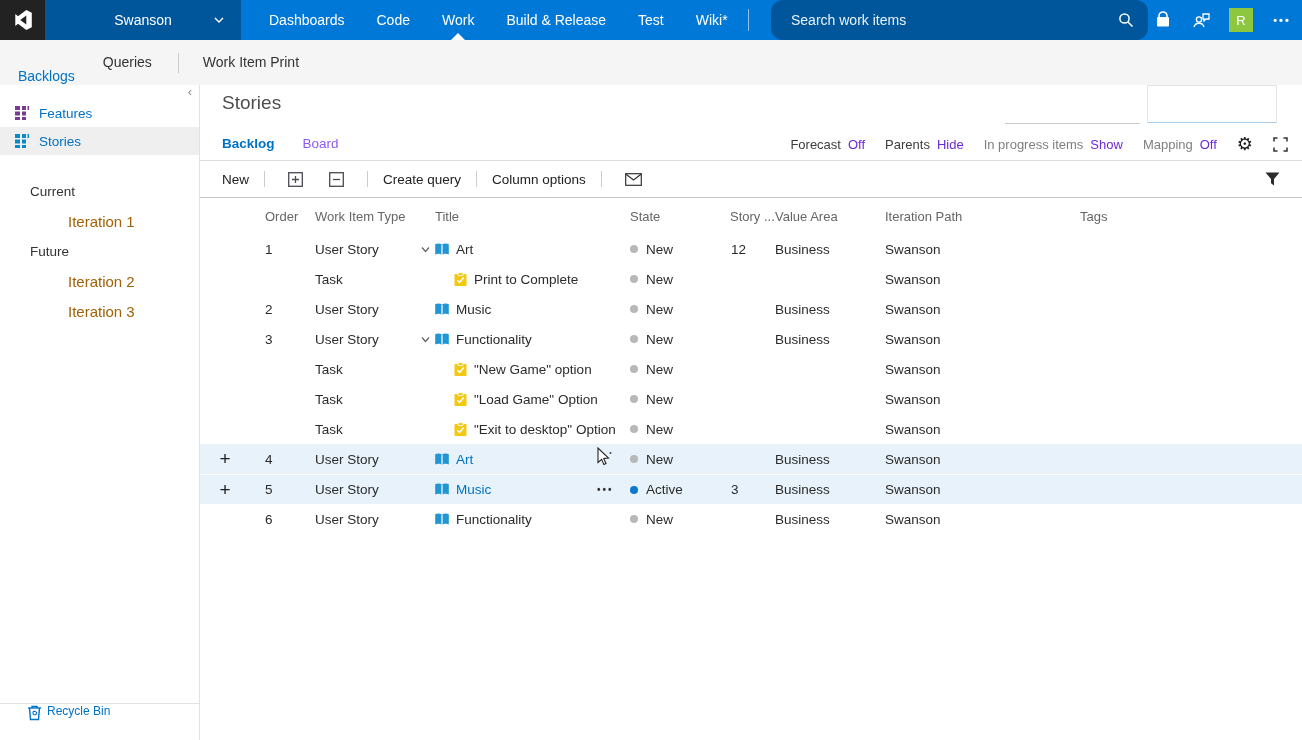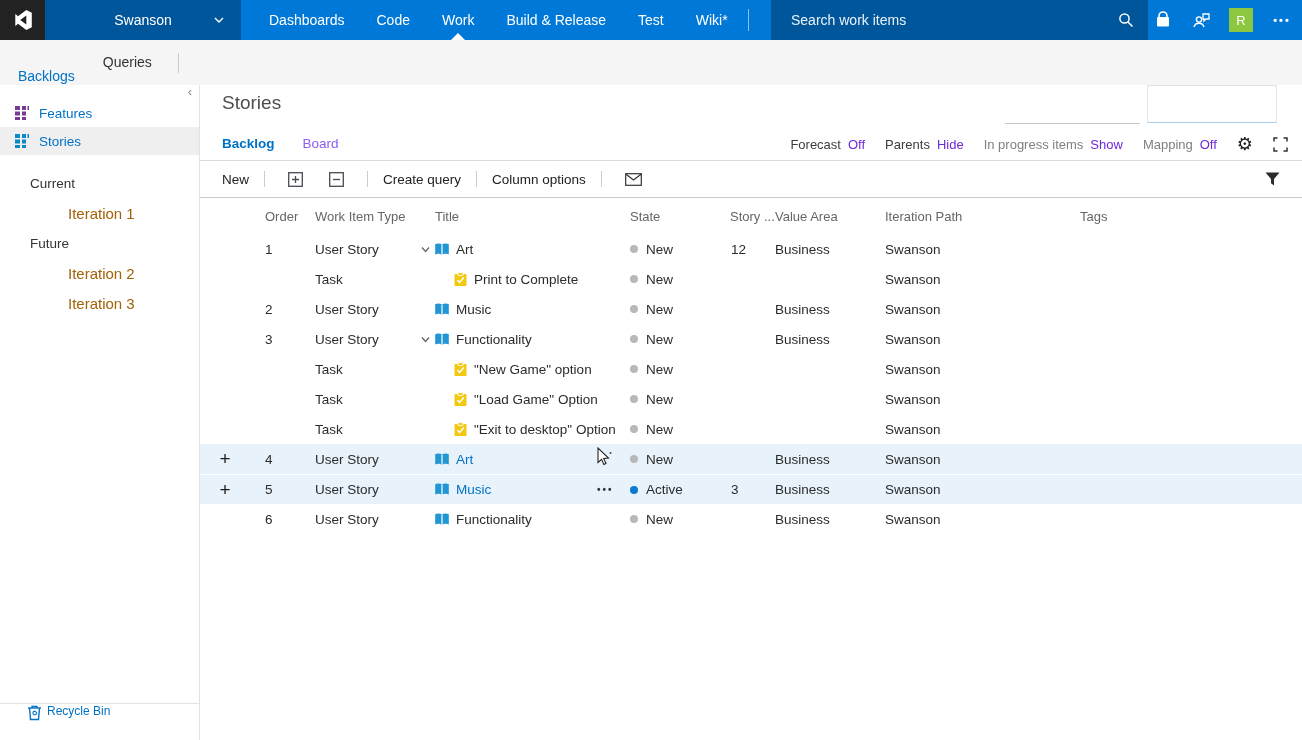--- a/index.html
+++ b/index.html
@@ -15,21 +15,21 @@
   .logo{width:45px;background:#222;display:flex;align-items:center;justify-content:center;cursor:pointer;flex:0 0 auto;}
   .project-sel{width:196px;background:#00569b;color:#fff;display:flex;align-items:center;justify-content:center;font-size:14px;position:relative;cursor:pointer;flex:0 0 auto;}
   .project-sel .chev{position:absolute;right:16px;top:14px;}
   .nav{display:flex;align-items:center;padding-left:12px;}
   .nav-item{padding:0 16px;color:#fff;font-size:14px;height:40px;line-height:40px;position:relative;cursor:pointer;white-space:nowrap;}
   .nav-item.active::after{content:'';position:absolute;bottom:0;left:50%;margin-left:-7px;width:0;height:0;
     border-left:7px solid transparent;border-right:7px solid transparent;border-bottom:7px solid #fff;}
   .nav-divider{width:1px;height:22px;background:rgba(255,255,255,.55);align-self:center;margin:0 8px 0 4px;}
   .nav-gear{color:#fff;font-size:18px;line-height:40px;padding:0 14px;cursor:pointer;}
   .search{position:absolute;left:771px;top:0;width:377px;height:40px;background:#00569b;box-sizing:border-box;
-    display:flex;align-items:center;padding:0 14px 0 20px;color:#eaf2f9;cursor:text;}
+    display:flex;align-items:center;padding:0 14px 0 20px;color:#eaf2f9;cursor:text;border-radius:12px;}
   .search-text{flex:1;font-size:14px;}
   .top-right{position:absolute;right:0;top:0;height:40px;display:flex;align-items:center;}
   .top-icon{width:38px;display:flex;justify-content:center;cursor:pointer;}
   .avatar{width:24px;height:24px;background:#8dc63f;color:#fff;font-size:13px;display:flex;align-items:center;justify-content:center;margin:0 9px;cursor:pointer;}
   .top-ellipsis{color:#fff;font-size:11px;letter-spacing:2px;width:40px;text-align:center;cursor:pointer;font-weight:bold;}
 
   
   .pivotbar{position:absolute;top:40px;left:0;width:1302px;height:45px;background:#f5f5f5;display:flex;align-items:center;}
   .pivot-tab{font-size:14px;position:relative;height:45px;line-height:45px;cursor:pointer;color:#333;}
   .pivot-tab.active{color:#0072c6;}
@@ -38,21 +38,21 @@
   .pt-queries{margin-left:28px;}
   .pivot-divider{width:1px;height:20px;background:#ccc;margin-left:26px;}
   .pt-print{margin-left:24px;}
 
   
   .sidebar{position:absolute;top:85px;left:0;width:200px;bottom:0;background:#fff;border-right:1px solid #e2e2e2;box-sizing:border-box;}
   .collapse{position:absolute;top:0;right:7px;color:#8a8a8a;font-size:13px;cursor:pointer;line-height:14px;}
   .levels{padding-top:14px;}
   .level{display:flex;align-items:center;gap:9px;height:28px;padding-left:14px;font-size:13.5px;color:#0072c6;cursor:pointer;}
   .level.selected{background:#efefef;}
-  .iters{margin-top:14px;}
+  .iters{margin-top:22px;}
   .iter-group{height:30px;line-height:30px;padding-left:30px;color:#333;font-size:13.5px;cursor:pointer;}
   .iter-link{height:30px;line-height:30px;padding-left:68px;color:#a16207;font-size:15px;cursor:pointer;}
   .recycle{position:absolute;bottom:0;left:0;right:0;height:36px;border-top:1px solid #e2e2e2;display:flex;align-items:flex-start;gap:4px;padding-left:26px;color:#0072c6;font-size:12px;cursor:pointer;}
 
   
   .main{position:absolute;top:85px;left:200px;right:0;bottom:0;background:#fff;}
   .main-header{position:relative;height:75px;border-bottom:1px solid #dcdcdc;}
   .page-title{position:absolute;top:7px;left:22px;font-size:19px;color:#4e4e4e;font-weight:400;}
   .view-tabs{position:absolute;bottom:9px;left:22px;font-size:13.5px;display:flex;justify-content:flex-end;}
   .vt{cursor:pointer;}
@@ -145,20 +145,21 @@
     </div>
     <div class="avatar">R</div>
     <div class="top-ellipsis">•••</div>
   </div>
 </div>
 
 <div class="pivotbar">
   <div class="pivot-tab active pt-backlogs">Backlogs</div>
   <div class="pivot-tab pt-queries">Queries</div>
   <div class="pivot-divider"></div>
+  <div class="pivot-tab pt-print">Work Item Print</div>
 </div>
 
 <div class="sidebar">
   <div class="collapse">‹</div>
   <div class="levels">
     <div class="level">
       <svg width="16" height="16" viewBox="0 0 16 16">
         <g fill="#773b93">
           <rect x="1" y="1" width="5" height="4"></rect>
             <rect x="8" y="1" width="4" height="4"></rect>

